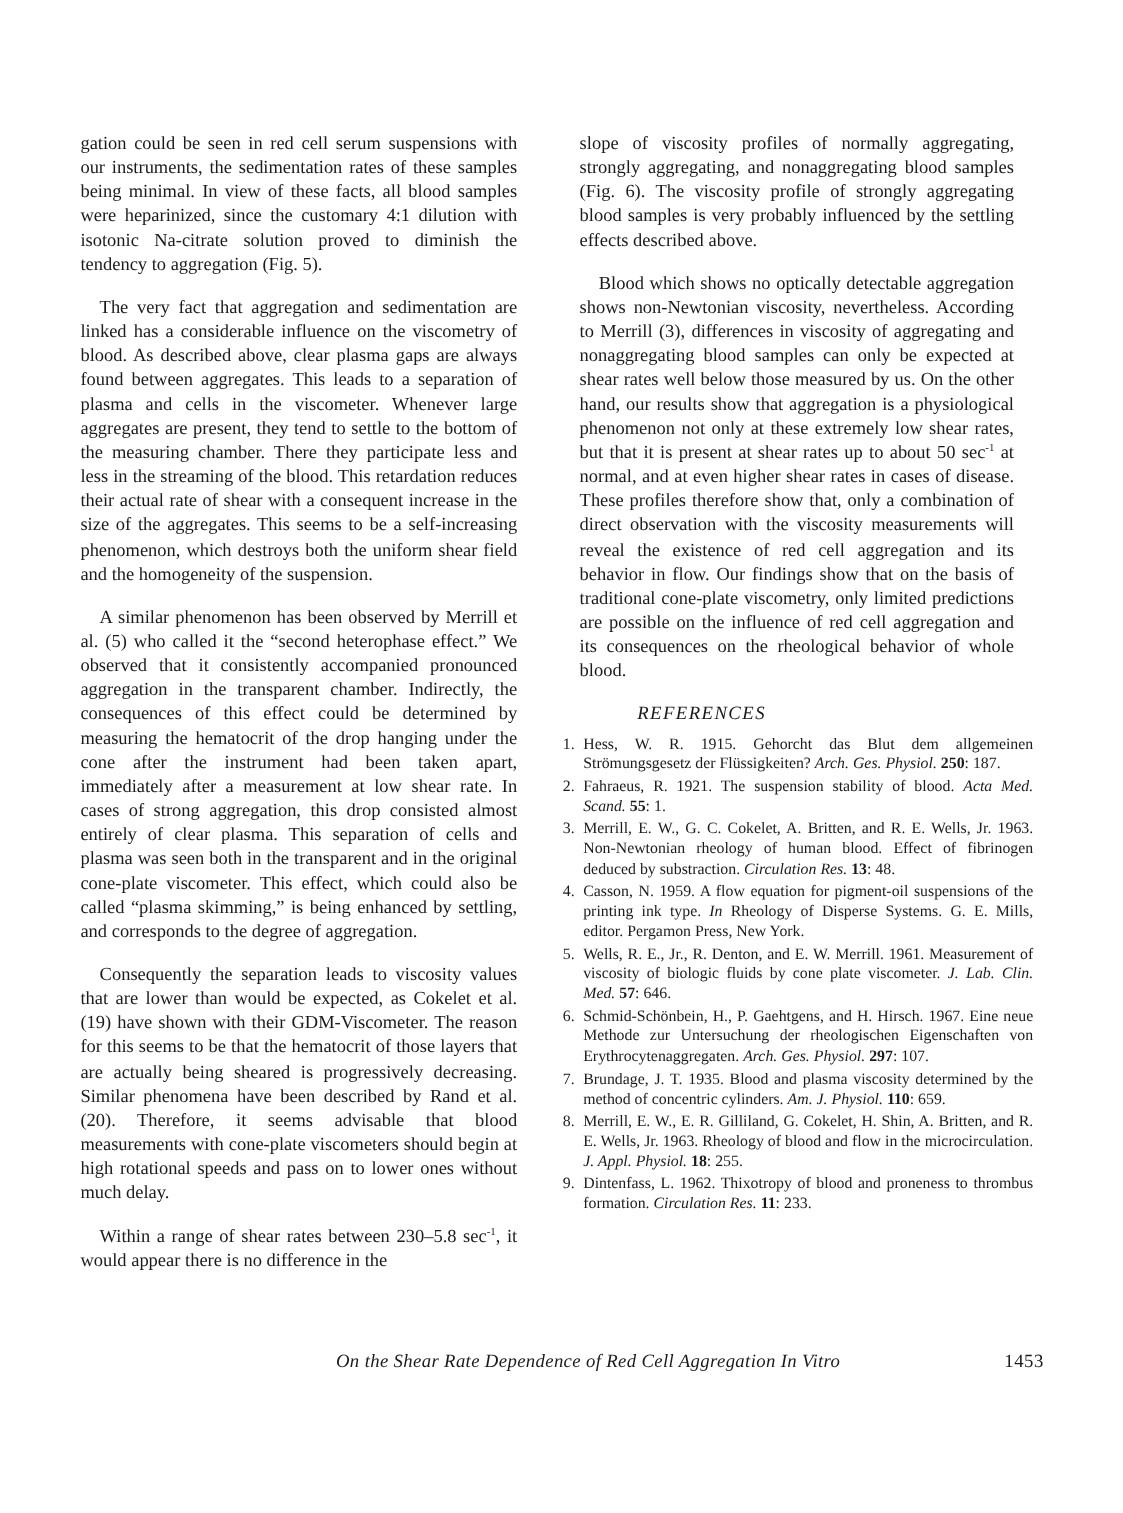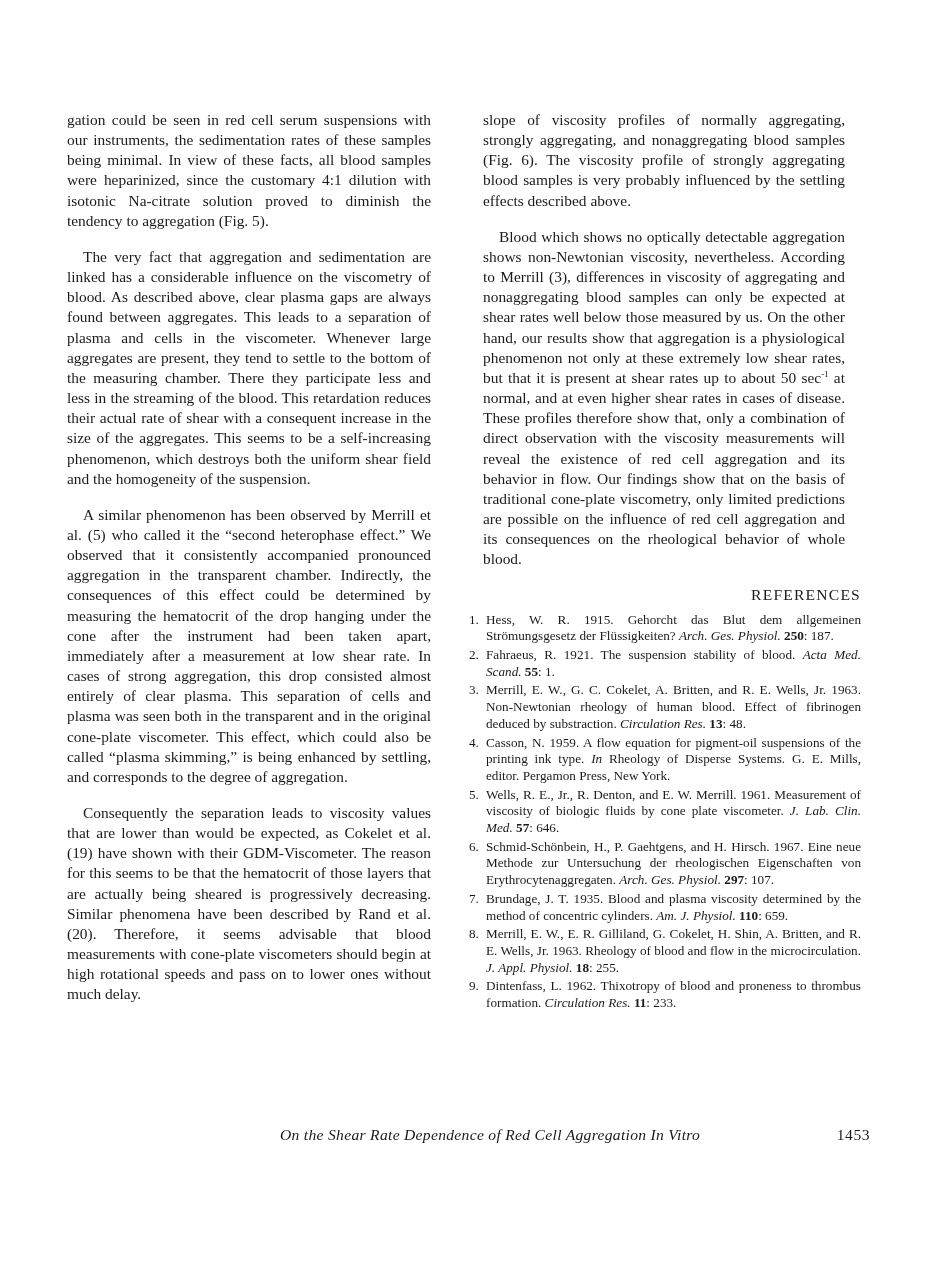--- a/index.html
+++ b/index.html
@@ -4,39 +4,40 @@
 <style>
   html, body { margin: 0; padding: 0; background: #ffffff; }
   body { width: 936px; height: 1261px; position: relative; overflow: hidden;
          font-family: "Liberation Serif", "DejaVu Serif", serif; color: #1a1a1a; }
   .col { position: absolute; top: 94px; width: 396px; font-size: 15.4px; line-height: 20.15px;
          text-align: justify; hyphens: none; }
   .col-left { left: 51px; }
   .col-right { left: 467px; width: 394px; }
   .para { margin: 16px; text-indent: 16px; }
   .para.first { text-indent: 0; }
-  .refs-heading { margin: 10px 0 6px 0; padding-left: 64px; font-size: 15.6px; letter-spacing: 1.2px; text-align: right; }
+  .refs-heading { margin: 10px 0 6px 0; padding-left: 64px; font-size: 15.6px; letter-spacing: 1.2px; text-align: left; font-style: italic; }
   .refs { margin: 0; padding: 0; list-style: none; font-size: 13.2px; line-height: 16.7px; }
   .ref { position: relative; padding-left: 19px; margin-bottom: 2px; text-align: justify; }
   .ref-num { position: absolute; left: 2px; top: 0; }
   .it { font-style: italic; margin-top: 24px; }
   .bd { font-weight: bold; }
   sup { font-size: 9px; line-height: 0; }
   .footer { position: absolute; top: 1126px; left: 280px; width: 590px; font-size: 15.6px; }
   .footer-title { font-style: italic; letter-spacing: 0.3px; margin-top: 28px; }
   .footer-page { position: absolute; right: 0; top: 0; letter-spacing: 0.5px; }
 </style>
 </head>
 <body>
 
 <div class="col col-left">
   <p class="para first">gation could be seen in red cell serum suspensions with our instruments, the sedimentation rates of these samples being minimal. In view of these facts, all blood samples were heparinized, since the customary 4:1 dilution with isotonic Na-citrate solution proved to diminish the tendency to aggregation (Fig. 5).</p>
   <p class="para">The very fact that aggregation and sedimentation are linked has a considerable influence on the viscometry of blood. As described above, clear plasma gaps are always found between aggregates. This leads to a separation of plasma and cells in the viscometer. Whenever large aggregates are present, they tend to settle to the bottom of the measuring chamber. There they participate less and less in the streaming of the blood. This retardation reduces their actual rate of shear with a consequent increase in the size of the aggregates. This seems to be a self-increasing phenomenon, which destroys both the uniform shear field and the homogeneity of the suspension.</p>
   <p class="para">A similar phenomenon has been observed by Merrill et al. (5) who called it the “second heterophase effect.” We observed that it consistently accompanied pronounced aggregation in the transparent chamber. Indirectly, the consequences of this effect could be determined by measuring the hematocrit of the drop hanging under the cone after the instrument had been taken apart, immediately after a measurement at low shear rate. In cases of strong aggregation, this drop consisted almost entirely of clear plasma. This separation of cells and plasma was seen both in the transparent and in the original cone-plate viscometer. This effect, which could also be called “plasma skimming,” is being enhanced by settling, and corresponds to the degree of aggregation.</p>
   <p class="para">Consequently the separation leads to viscosity values that are lower than would be expected, as Cokelet et al. (19) have shown with their GDM-Viscometer. The reason for this seems to be that the hematocrit of those layers that are actually being sheared is progressively decreasing. Similar phenomena have been described by Rand et al. (20). Therefore, it seems advisable that blood measurements with cone-plate viscometers should begin at high rotational speeds and pass on to lower ones without much delay.</p>
+  <p class="para"><span>Within a range of shear rates between 230–5.8 sec</span><sup>-1</sup><span>, it would appear there is no difference in the</span></p>
 </div>
 
 <div class="col col-right">
   <p class="para first">slope of viscosity profiles of normally aggregating, strongly aggregating, and nonaggregating blood samples (Fig. 6). The viscosity profile of strongly aggregating blood samples is very probably influenced by the settling effects described above.</p>
   <p class="para"><span>Blood which shows no optically detectable aggregation shows non-Newtonian viscosity, nevertheless. According to Merrill (3), differences in viscosity of aggregating and nonaggregating blood samples can only be expected at shear rates well below those measured by us. On the other hand, our results show that aggregation is a physiological phenomenon not only at these extremely low shear rates, but that it is present at shear rates up to about 50 sec</span><sup>-1</sup><span> at normal, and at even higher shear rates in cases of disease. These profiles therefore show that, only a combination of direct observation with the viscosity measurements will reveal the existence of red cell aggregation and its behavior in flow. Our findings show that on the basis of traditional cone-plate viscometry, only limited predictions are possible on the influence of red cell aggregation and its consequences on the rheological behavior of whole blood.</span></p>
 
   <div class="refs-heading">REFERENCES</div>
   <ul class="refs">
     <li class="ref"><span class="ref-num">1.</span><span>Hess, W. R. 1915. Gehorcht das Blut dem allgemeinen Strömungsgesetz der Flüssigkeiten? </span><span class="it">Arch. Ges. Physiol.</span> <span class="bd">250</span><span>: 187.</span></li>
     <li class="ref"><span class="ref-num">2.</span><span>Fahraeus, R. 1921. The suspension stability of blood. </span><span class="it">Acta Med. Scand.</span> <span class="bd">55</span><span>: 1.</span></li>

